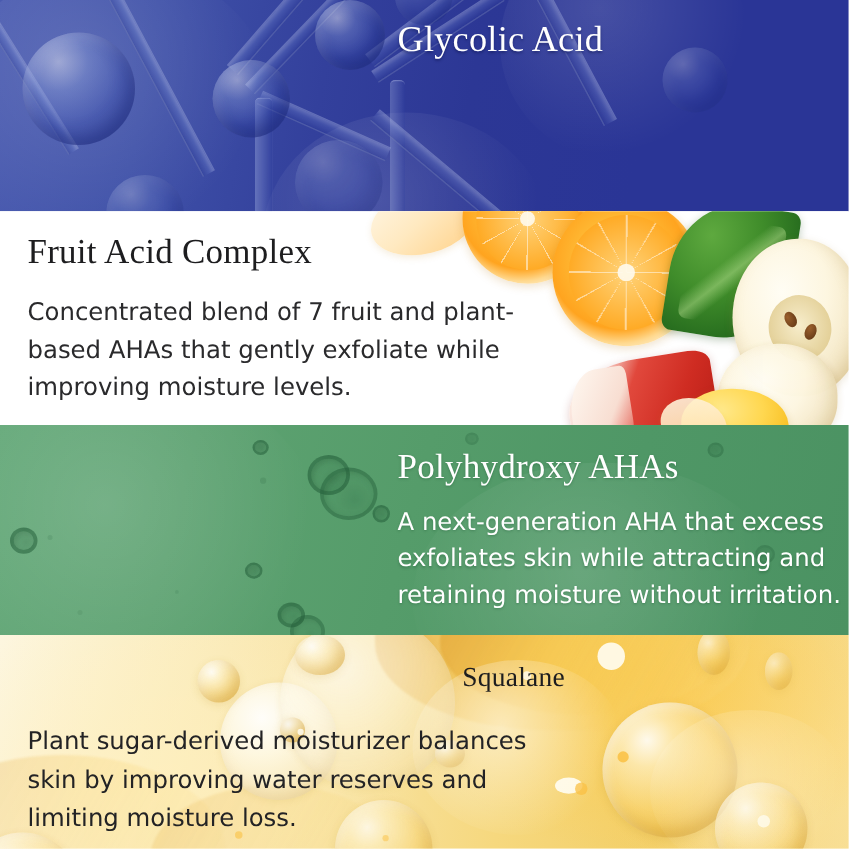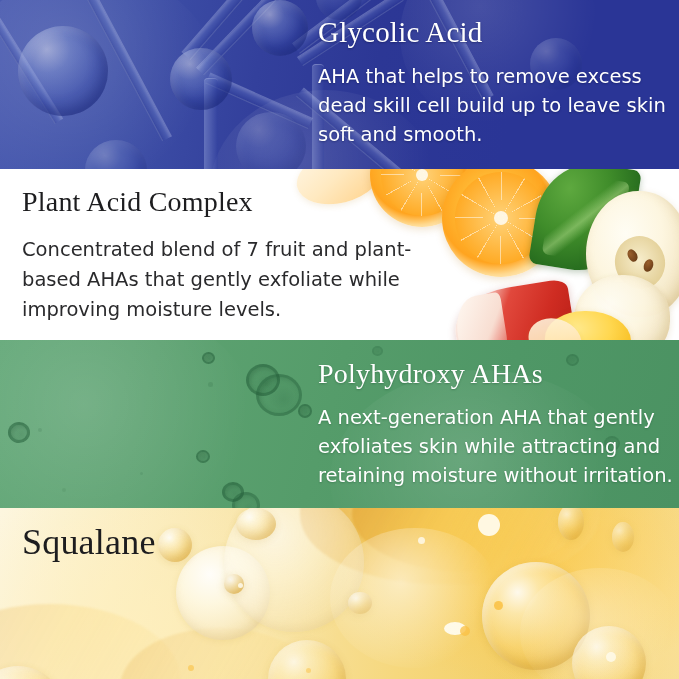--- a/index.html
+++ b/index.html
@@ -233,21 +233,21 @@
       radial-gradient(ellipse 300px 190px at 78% 26%, rgba(255,198,60,.55) 0%, rgba(255,198,60,0) 70%),
       radial-gradient(ellipse 240px 200px at 96% 60%, rgba(253,226,150,.60) 0%, rgba(253,226,150,0) 72%),
       radial-gradient(ellipse 280px 210px at 20% 70%, rgba(255,240,190,.70) 0%, rgba(255,240,190,0) 72%),
       linear-gradient(100deg, #fdf6df 0%, #fbeec4 18%, #f8e3a4 40%,
                       #f6d87e 60%, #f3cf68 78%, #f6dd95 100%);
   }
   #panel-squalane .panel-content {
     left: 22px; top: 15px; width: 430px;
   }
   #panel-squalane .panel-title {
-    font-size: 36px; color: #1d1d1f; line-height: 38px;
+    font-size: 22px; color: #1d1d1f; line-height: 38px; text-align: right;
   }
   #panel-squalane .panel-body {
     font-size: 19.5px; color: #232325; line-height: 31px;
     margin-top: 16px;
   }
   .oil-bubble {
     position:absolute; border-radius:50%;
     background: radial-gradient(circle at 33% 28%,
                 rgba(255,255,255,.88) 0%, rgba(255,246,214,.62) 20%,
                 rgba(250,215,120,.45) 52%, rgba(231,175,48,.55) 82%,
@@ -313,21 +313,20 @@
       <div class="mol-sphere" style="left:170px; top:48px; width:62px; height:62px;"></div>
       <div class="mol-sphere" style="left:252px; top:0px;  width:56px; height:56px;"></div>
       <div class="mol-sphere" style="left:85px; top:140px; width:62px; height:60px; opacity:.55;"></div>
       <div class="mol-sphere" style="left:236px; top:112px; width:70px; height:68px; opacity:.45;"></div>
       <div class="mol-sphere" style="left:530px; top:38px; width:52px; height:52px; opacity:.50;"></div>
       <div class="mol-sphere" style="left:316px; top:-26px; width:46px; height:46px; opacity:.55;"></div>
     </div>
 
     <div class="panel-content">
       <h2 class="panel-title">Glycolic Acid</h2>
-      <p class="panel-body">AHA that helps to remove excess dead skill cell build up to leave skin soft and smooth.</p>
     </div>
   </section>
 
   <section class="panel" id="panel-fruit">
 
     <div class="panel-bg">
 
       <div class="fruit orange-wedge-pale" style="left:296px; top:-18px; width:86px; height:52px; transform:rotate(-14deg);"></div>
 
       <div class="fruit orange-slice" style="left:370px; top:-46px; width:104px; height:104px;"></div>
@@ -347,21 +346,21 @@
       <div class="fruit apple-red" style="left:455px; top:118px; width:118px; height:76px; transform:rotate(-9deg);">
         <div class="apple-red-stripe"></div>
       </div>
 
       <div class="fruit yellow-fruit" style="left:545px; top:142px; width:86px; height:58px;"></div>
 
       <div class="fruit orange-wedge-pale" style="left:528px; top:150px; width:54px; height:42px; transform:rotate(18deg); opacity:.9;"></div>
     </div>
 
     <div class="panel-content">
-      <h2 class="panel-title">Plant Acid Complex</h2>
+      <h2 class="panel-title">Fruit Acid Complex</h2>
       <p class="panel-body">Concentrated blend of 7 fruit and plant-based AHAs that gently exfoliate while improving moisture levels.</p>
     </div>
   </section>
 
   <section class="panel" id="panel-polyhydroxy">
 
     <div class="panel-bg">
       <div class="green-sheen" style="left:-60px; top:-40px; width:320px; height:260px;"></div>
       <div class="green-sheen" style="left:330px; top:30px; width:300px; height:220px;"></div>
 
@@ -378,21 +377,21 @@
       <div class="bubble-ring" style="left:372px; top:6px;  width:11px; height:10px; border-width:2px; opacity:.5;"></div>
 
       <div class="bubble-dot" style="left:208px; top:42px; width:5px;  height:5px; opacity:.55;"></div>
       <div class="bubble-dot" style="left:38px;  top:88px; width:4px;  height:4px; opacity:.45;"></div>
       <div class="bubble-dot" style="left:62px;  top:148px; width:4px; height:4px; opacity:.35;"></div>
       <div class="bubble-dot" style="left:140px; top:132px; width:3px; height:3px; opacity:.4;"></div>
     </div>
 
     <div class="panel-content">
       <h2 class="panel-title">Polyhydroxy AHAs</h2>
-      <p class="panel-body">A next-generation AHA that gently exfoliates skin while attracting and retaining moisture without irritation.</p>
+      <p class="panel-body">A next-generation AHA that excess exfoliates skin while attracting and retaining moisture without irritation.</p>
     </div>
   </section>
 
   <section class="panel" id="panel-squalane">
 
     <div class="panel-bg">
 
       <div class="oil-flow" style="left:300px; top:-74px; width:300px; height:150px; border-radius:50% 50% 46% 46%;"></div>
       <div class="oil-flow" style="left:352px; top:-52px; width:230px; height:116px; border-radius:50%; opacity:.8;"></div>
       <div class="oil-flow" style="left:-80px; top:96px; width:260px; height:150px; border-radius:50%; opacity:.45;"></div>
@@ -422,16 +421,17 @@
       <div class="oil-speck" style="left:460px; top:118px; width:10px; height:10px;"></div>
       <div class="oil-speck" style="left:188px; top:157px; width:6px;  height:6px; opacity:.7;"></div>
       <div class="oil-speck" style="left:306px; top:160px; width:5px;  height:5px; opacity:.6;"></div>
 
       <div class="oil-haze" style="left:330px; top:20px; width:170px; height:140px;"></div>
       <div class="oil-haze" style="left:520px; top:60px; width:160px; height:130px; opacity:.6;"></div>
     </div>
 
     <div class="panel-content">
       <h2 class="panel-title">Squalane</h2>
+      <p class="panel-body">Plant sugar-derived moisturizer balances skin by improving water reserves and limiting moisture loss.</p>
     </div>
   </section>
 
 </div>
 
 </body></html>

